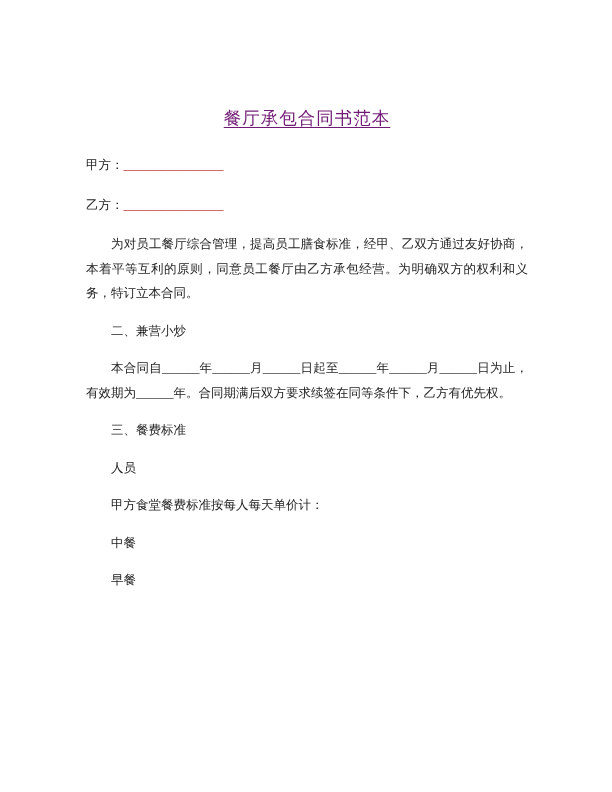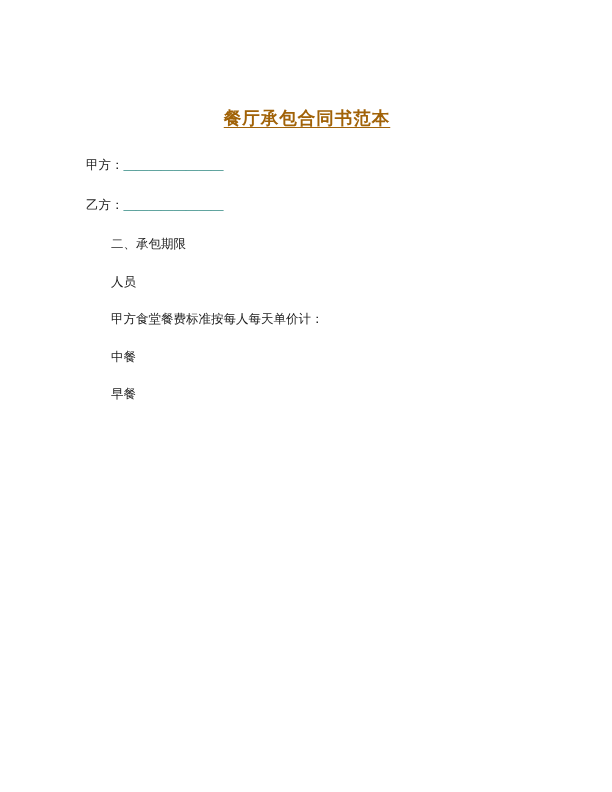--- a/index.html
+++ b/index.html
@@ -16,62 +16,65 @@
     padding: 106px 84px 0 86px;
     font-family: "Liberation Serif", "DejaVu Serif", serif;
     font-size: 12.5px;
     color: #1d1d1d;
     overflow: hidden;
   }
   .title {
     margin: 0 0 23px 0;
     text-align: center;
     font-size: 17.5px;
-    font-weight: bold;
+    font-weight: normal;
     letter-spacing: 1px;
-    color: #a16207;
+    color: #701a75;
     text-decoration: underline;
     text-underline-offset: 3px;
   }
   .line {
     margin: 0 0 13px 0;
     line-height: 24.5px;
   }
   .party {
     margin-bottom: 15px;
   }
   .blank {
     letter-spacing: 0;
-    color: #0f766e;
+    color: #b91c1c;
   }
   .indent {
     text-indent: 2em;
   }
   .justify {
     text-align: justify;
     text-justify: inter-ideograph;
   }
 </style>
 </head>
 <body>
 
 <div class="page">
 
   <h1 class="title">餐厅承包合同书范本</h1>
 
   <p class="line party"><span>甲方：</span><span class="blank">________________</span></p>
 
   <p class="line party"><span>乙方：</span><span class="blank">________________</span></p>
 
+  <p class="line indent justify">为对员工餐厅综合管理，提高员工膳食标准，经甲、乙双方通过友好协商，本着平等互利的原则，同意员工餐厅由乙方承包经营。为明确双方的权利和义务，特订立本合同。</p>
 
 
 
-  <p class="line indent">二、承包期限</p>
+  <p class="line indent">二、兼营小炒</p>
 
+  <p class="line indent justify">本合同自______年______月______日起至______年______月______日为止，有效期为______年。合同期满后双方要求续签在同等条件下，乙方有优先权。</p>
 
+  <p class="line indent">三、餐费标准</p>
 
   <p class="line indent">人员</p>
 
   <p class="line indent">甲方食堂餐费标准按每人每天单价计：</p>
 
   <p class="line indent">中餐</p>
 
   <p class="line indent">早餐</p>
 
 </div>

